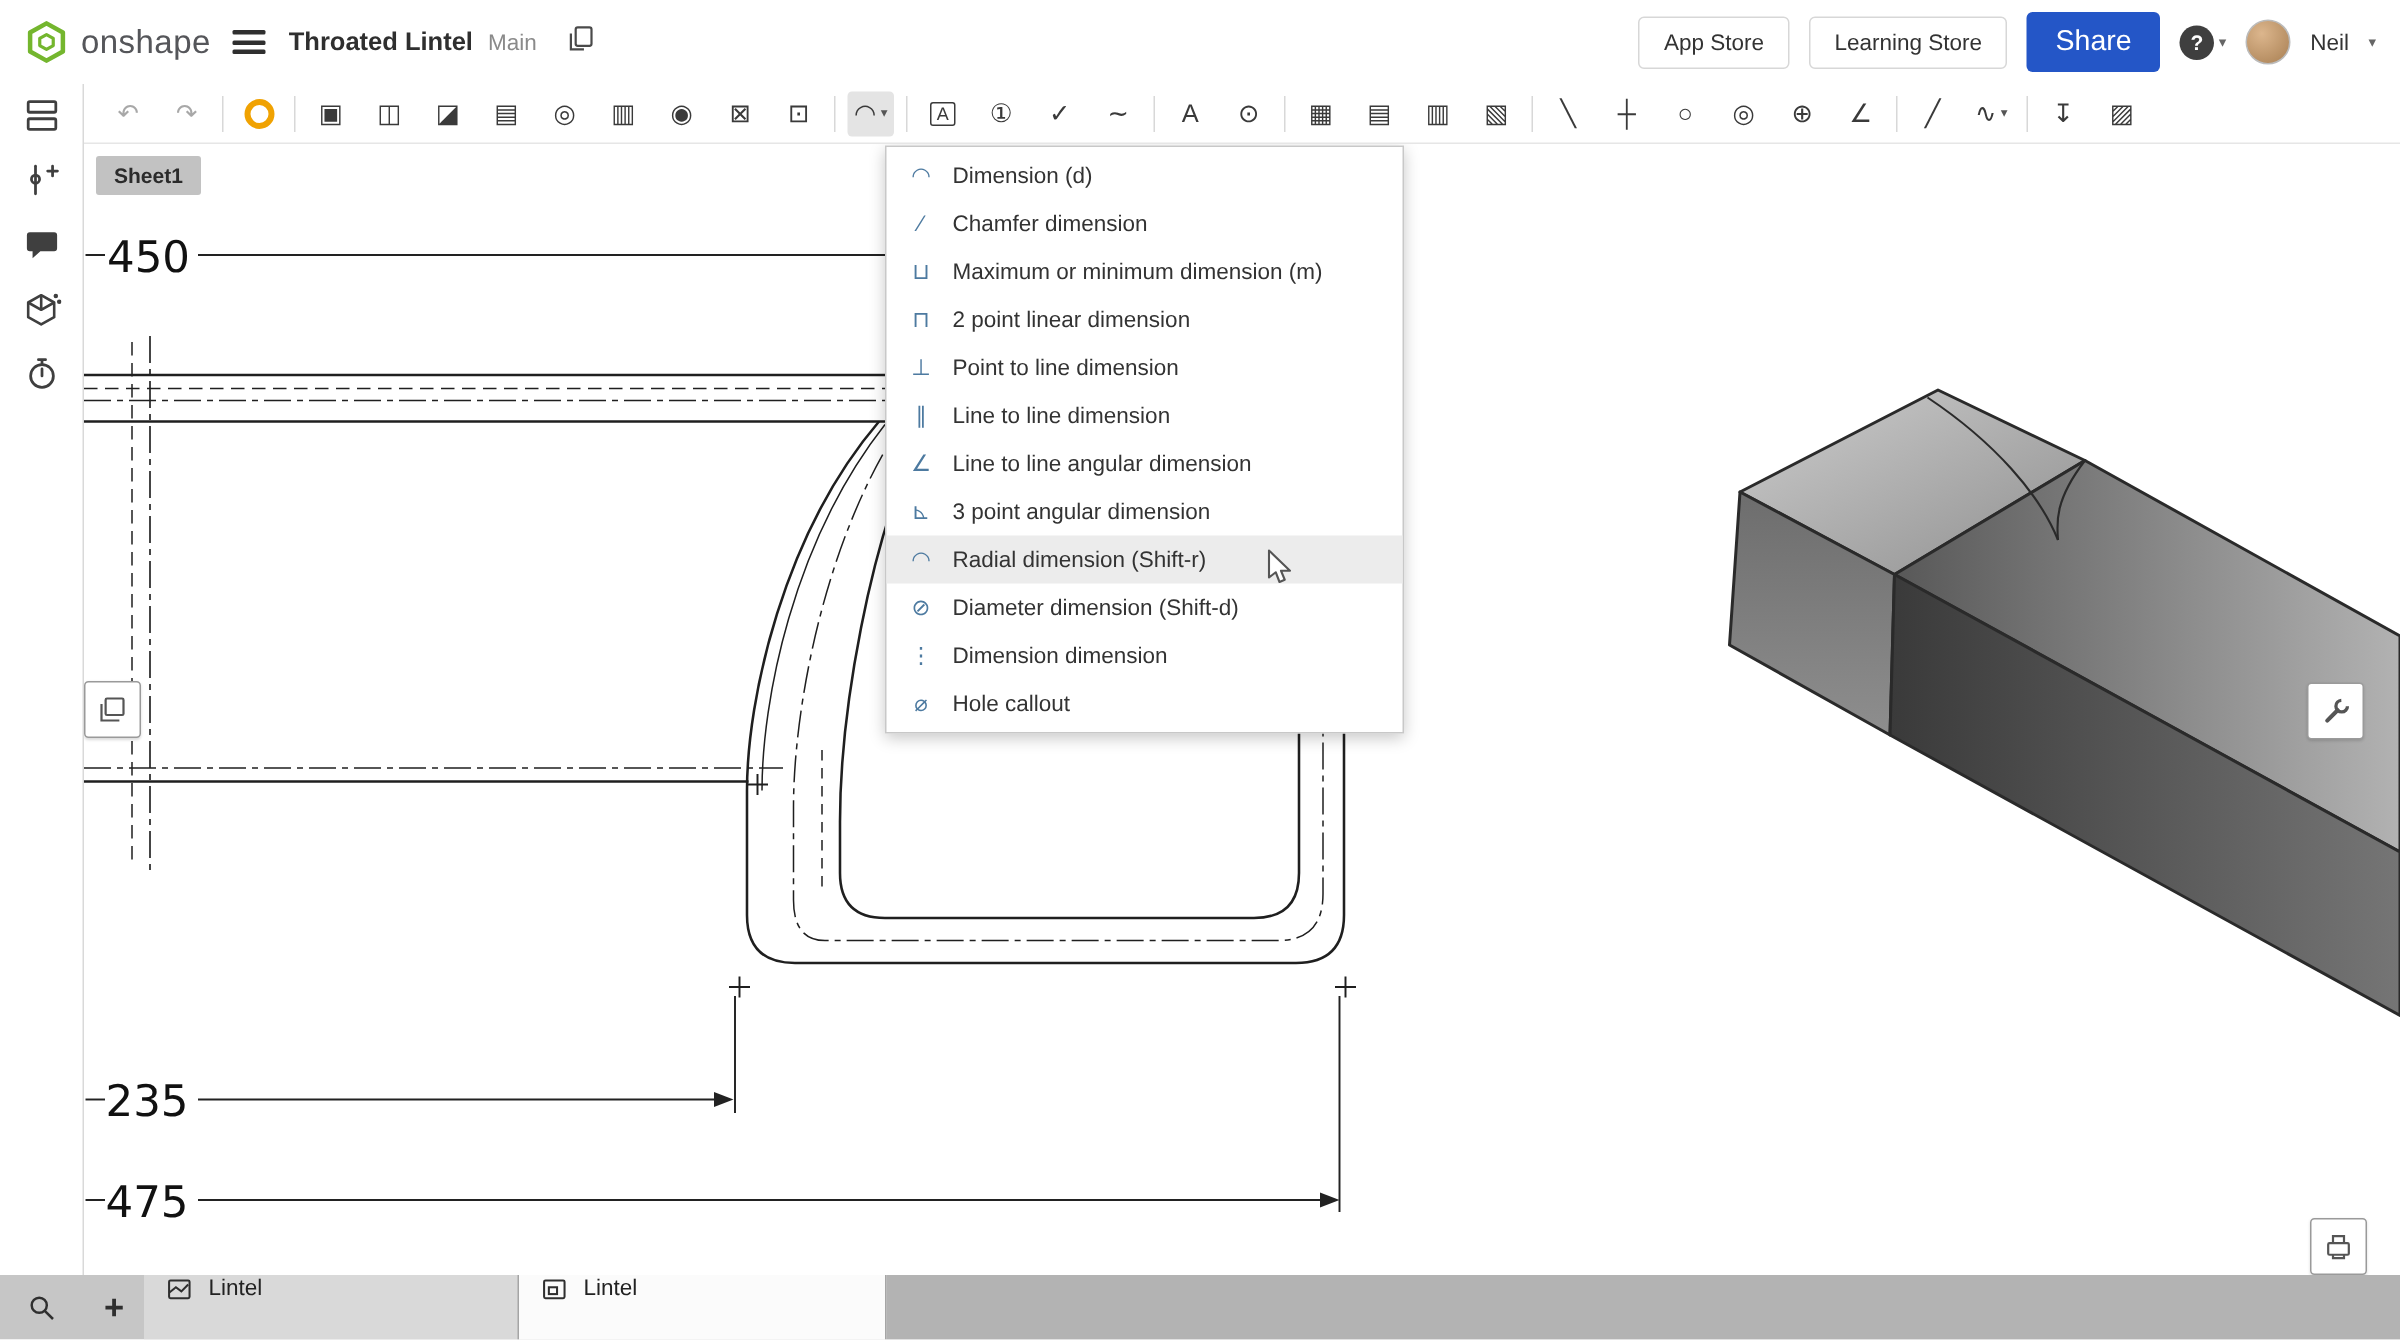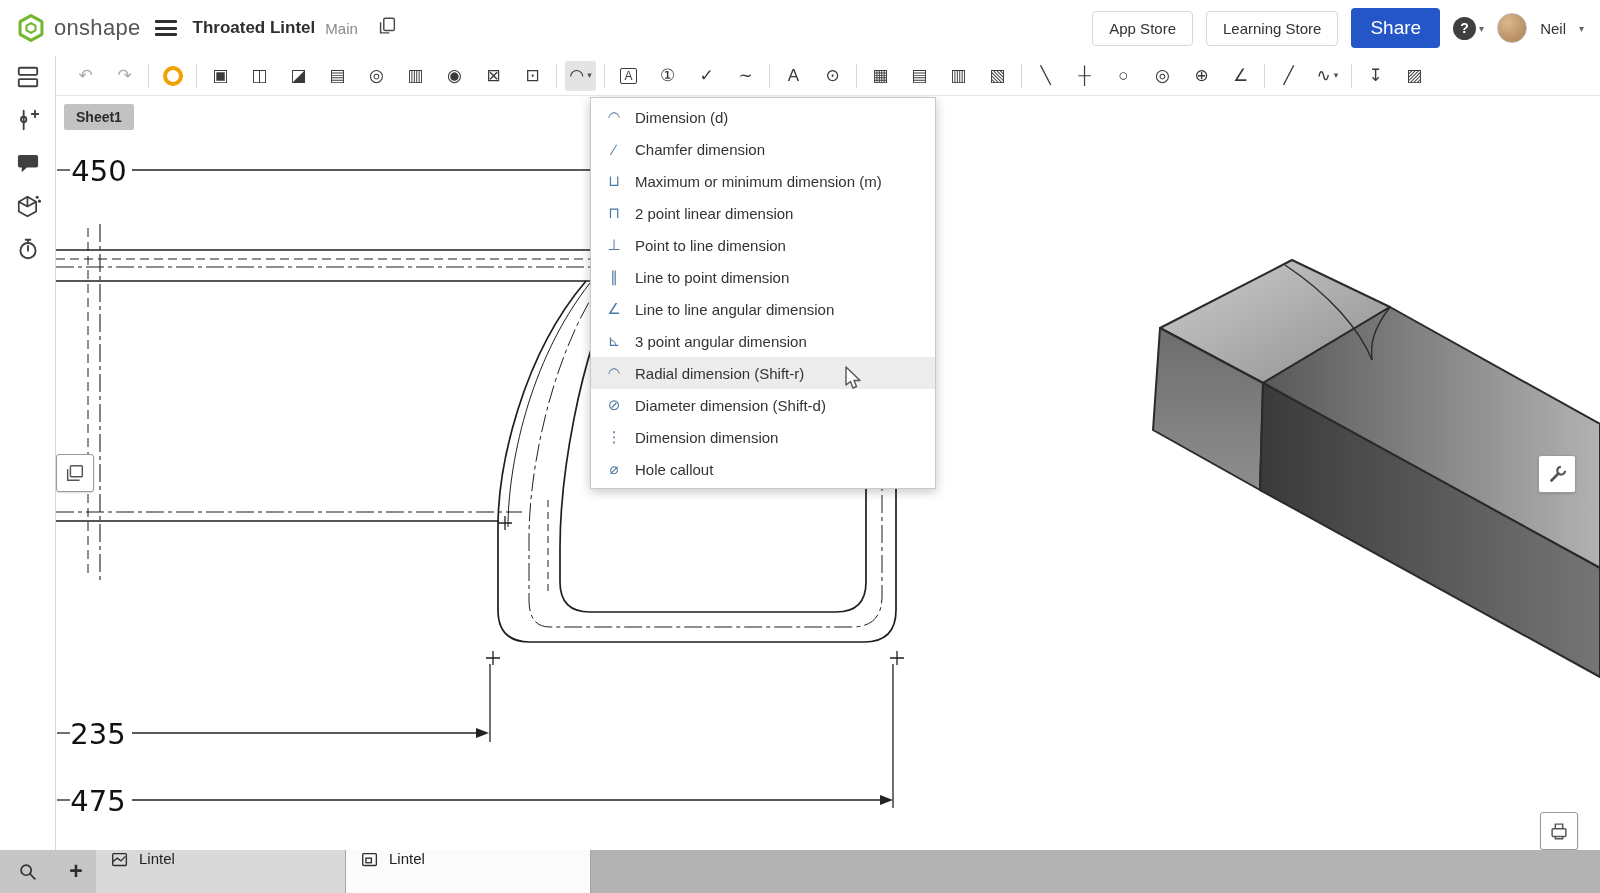--- a/index.html
+++ b/index.html
@@ -385,21 +385,21 @@
       <div class="menu-item">
     <span class="mi-icon">⊓</span>
     <span class="mi-label">2 point linear dimension</span>
   </div>
       <div class="menu-item">
     <span class="mi-icon">⊥</span>
     <span class="mi-label">Point to line dimension</span>
   </div>
       <div class="menu-item">
     <span class="mi-icon">∥</span>
-    <span class="mi-label">Line to point dimension</span>
+    <span class="mi-label">Line to line dimension</span>
   </div>
       <div class="menu-item">
     <span class="mi-icon">∠</span>
     <span class="mi-label">Line to line angular dimension</span>
   </div>
       <div class="menu-item">
     <span class="mi-icon">⊾</span>
     <span class="mi-label">3 point angular dimension</span>
   </div>
       <div class="menu-item highlighted">

